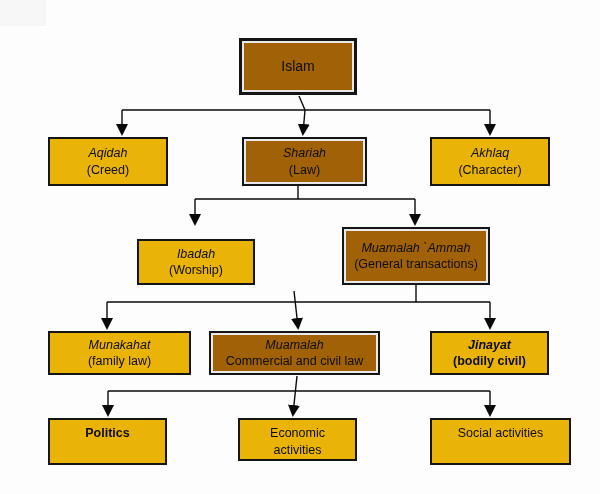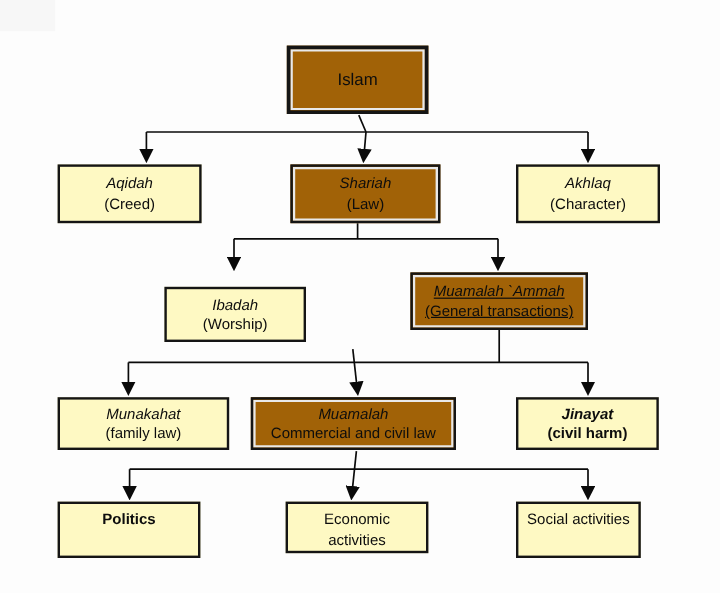--- a/index.html
+++ b/index.html
@@ -16,42 +16,42 @@
     background:#f7f7f7;
   }
   #connectors {
     position:absolute; left:0; top:0; width:600px; height:494px; z-index:1;
   }
   #connectors line, #connectors polyline {
     stroke:#0a0a0a; stroke-width:1.4; fill:none;
   }
   .node {
     position:absolute; z-index:2; box-sizing:border-box;
-    border:2px solid #151515; background:#fef9c3;
+    border:2px solid #151515; background:#eab308;
     display:flex; flex-direction:column; align-items:center; justify-content:center;
     text-align:center; font-size:12.5px; line-height:16.5px; color:#0d0d0d;
   }
   .node.gray {
     background:#a16207;
     box-shadow: inset 0 0 0 2px #e9e9e9;
   }
   .node.top { justify-content:flex-start; padding-top:5px; }
   .l1.italic { font-style:italic; }
   #n-islam          { left:239px; top:38px;  width:118px; height:57px; border-width:3px; font-size:14px; }
   #n-aqidah         { left:48px;  top:137px; width:120px; height:49px; }
   #n-shariah        { left:242px; top:137px; width:125px; height:49px; }
   #n-akhlaq         { left:430px; top:137px; width:120px; height:49px; }
   #n-ibadah         { left:137px; top:227px; width:118px; height:46px;margin-top:12px; }
-  #n-muamalah-ammah { left:342px; top:227px; width:148px; height:48px;text-decoration:underline; }
+  #n-muamalah-ammah { left:342px; top:227px; width:148px; height:58px; }
   #n-munakahat      { left:48px;  top:331px; width:143px; height:44px; }
   #n-muamalah       { left:209px; top:331px; width:171px; height:44px; }
   #n-jinayat        { left:430px; top:331px; width:119px; height:44px;font-weight:bold; }
   #n-politics       { left:48px;  top:418px; width:119px; height:47px;font-weight:bold; }
   #n-economic       { left:238px; top:418px; width:119px; height:43px; }
-  #n-social         { left:430px; top:418px; width:104px; height:47px; }
+  #n-social         { left:430px; top:418px; width:141px; height:47px; }
 </style>
 </head>
 <body>
 
 <div id="stage">
 
   <div id="artifact"></div>
 
   <svg id="connectors" viewBox="0 0 600 494" xmlns="http://www.w3.org/2000/svg">
     <defs>
@@ -125,21 +125,21 @@
     <span class="l2">(family law)</span>
   </div>
 
   <div id="n-muamalah" class="node gray">
     <span class="l1 italic">Muamalah</span>
     <span class="l2">Commercial and civil law</span>
   </div>
 
   <div id="n-jinayat" class="node">
     <span class="l1 italic">Jinayat</span>
-    <span class="l2">(civil harm)</span>
+    <span class="l2">(bodily civil)</span>
   </div>
 
   <div id="n-politics" class="node top">
     <span class="l1">Politics</span>
   </div>
 
   <div id="n-economic" class="node top">
     <span class="l1">Economic</span>
     <span class="l2">activities</span>
   </div>

